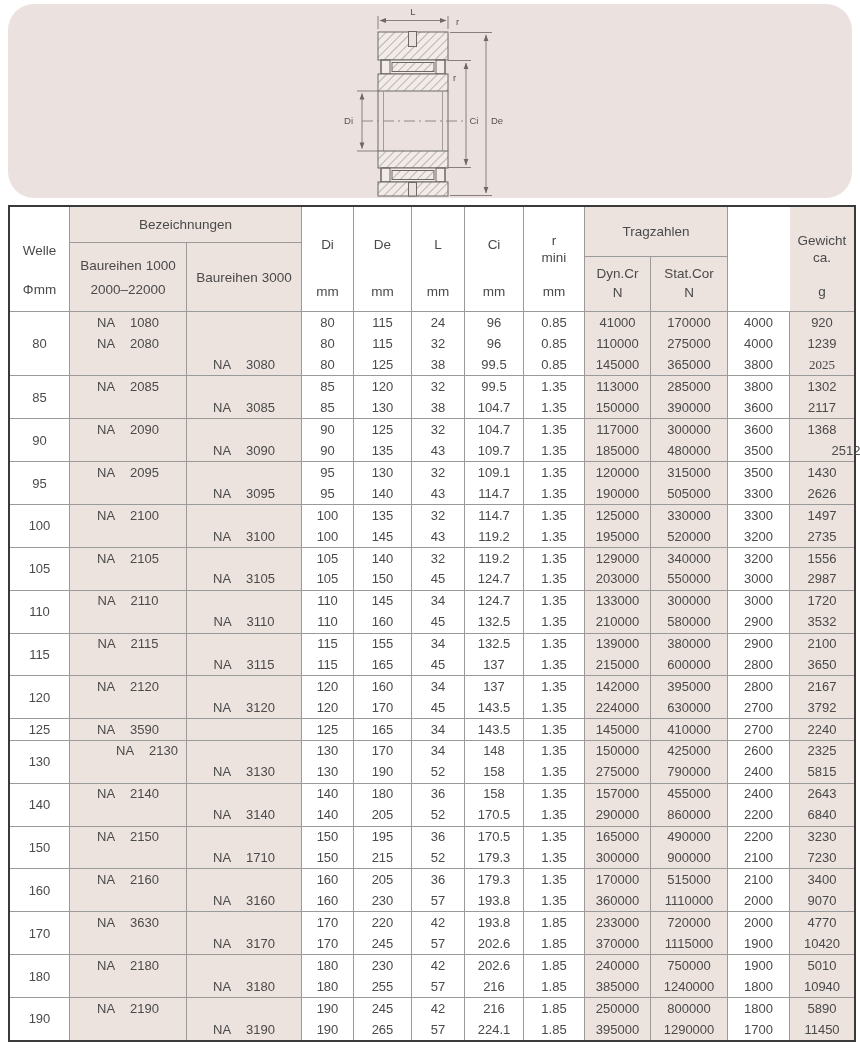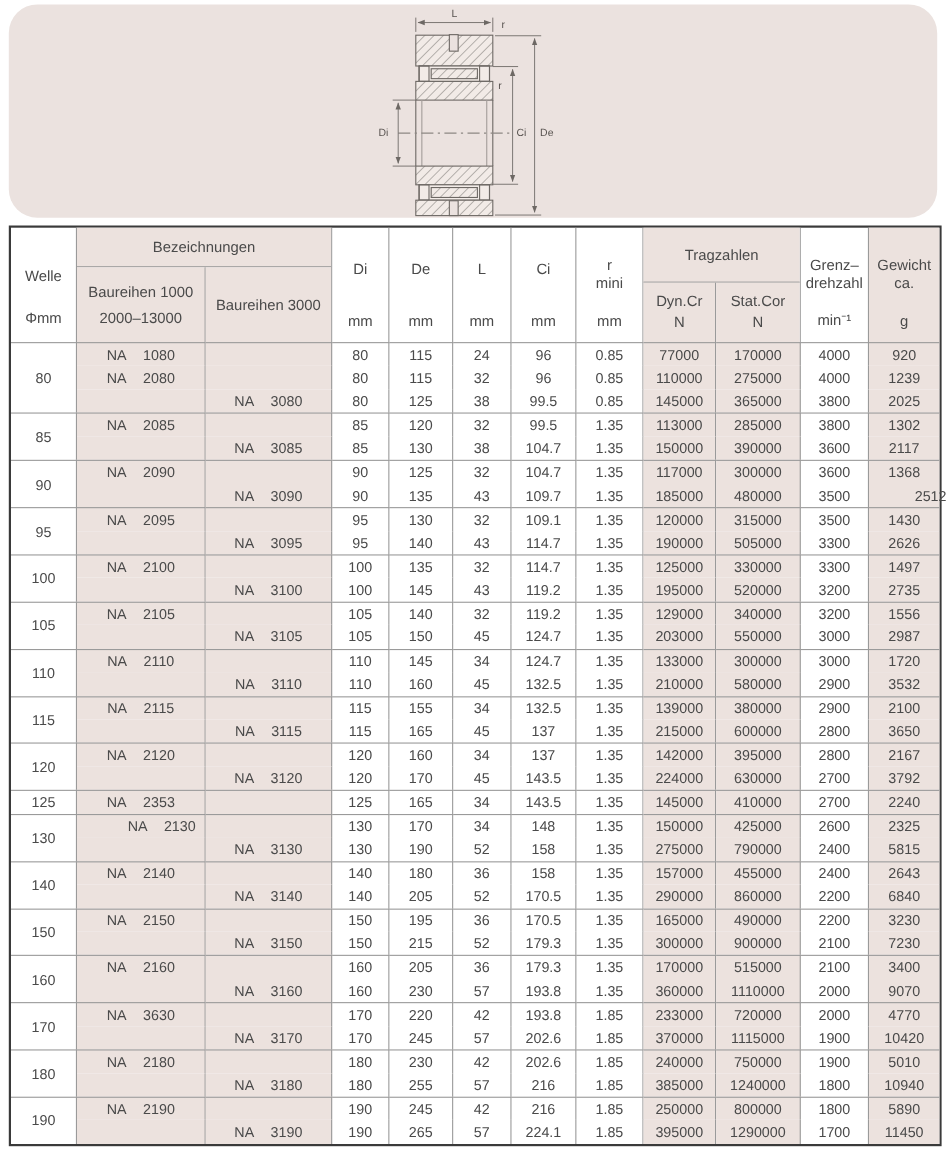--- a/index.html
+++ b/index.html
@@ -117,21 +117,21 @@
       <div class="hstack wellepad">
         <span>Welle</span>
         <span>Φmm</span>
       </div>
     </div>
     <div class="hc grp" style="grid-column:2 / span 2">
       <div class="grp-top h36 pink">Bezeichnungen</div>
       <div class="grp-bottom">
         <div class="sub divr gap10 pink w117">
           <span>Baureihen 1000</span>
-          <span>2000–13000</span>
+          <span>2000–22000</span>
         </div>
         <div class="sub pink w115">
           <span>Baureihen 3000</span>
         </div>
       </div>
     </div>
     <div class="hc" style="grid-column:4">
       <div class="hstack">
         <span>Di</span>
         <span>mm</span>
@@ -170,48 +170,39 @@
         <div class="sub divr gap2 pink w66">
           <span>Dyn.Cr</span>
           <span>N</span>
         </div>
         <div class="sub gap2 pink w77">
           <span>Stat.Cor</span>
           <span>N</span>
         </div>
       </div>
     </div>
-    <div class="hc" style="grid-column:11">
-      <div class="hstack" style="padding-top:26px;">
-        <span class="tgrp">
-          <span>Grenz–</span>
-          <span>drehzahl</span>
-        </span>
-        <span>min⁻¹</span>
-      </div>
-    </div>
     <div class="hc lastcol pink" style="grid-column:12">
       <div class="hstack" style="padding-top:26px;">
         <span class="tgrp">
           <span>Gewicht</span>
           <span>ca.</span>
         </span>
         <span>g</span>
       </div>
     </div>
 
   <div class="bc gs" style="grid-area: 2 / 1 / span 3;">80</div>
       <div class="bc pink gs desig" style="grid-area: 2 / 2;">NA 1080</div>
       <div class="bc pink gs desig" style="grid-area: 2 / 3;"></div>
       <div class="bc gs" style="grid-area: 2 / 4;">80</div>
       <div class="bc gs" style="grid-area: 2 / 5;">115</div>
       <div class="bc gs" style="grid-area: 2 / 6;">24</div>
       <div class="bc gs" style="grid-area: 2 / 7;">96</div>
       <div class="bc gs" style="grid-area: 2 / 8;">0.85</div>
-      <div class="bc pink gs" style="grid-area: 2 / 9;">77000</div>
+      <div class="bc pink gs" style="grid-area: 2 / 9;">41000</div>
       <div class="bc pink gs" style="grid-area: 2 / 10;">170000</div>
       <div class="bc gs" style="grid-area: 2 / 11;">4000</div>
       <div class="bc pink gs lastcol" style="grid-area: 2 / 12;">920</div>
       <div class="bc pink desig" style="grid-area: 3 / 2;">NA 2080</div>
       <div class="bc pink desig" style="grid-area: 3 / 3;"></div>
       <div class="bc" style="grid-area: 3 / 4;">80</div>
       <div class="bc" style="grid-area: 3 / 5;">115</div>
       <div class="bc" style="grid-area: 3 / 6;">32</div>
       <div class="bc" style="grid-area: 3 / 7;">96</div>
       <div class="bc" style="grid-area: 3 / 8;">0.85</div>
@@ -222,21 +213,21 @@
       <div class="bc pink desig" style="grid-area: 4 / 2;"></div>
       <div class="bc pink desig" style="grid-area: 4 / 3;">NA 3080</div>
       <div class="bc" style="grid-area: 4 / 4;">80</div>
       <div class="bc" style="grid-area: 4 / 5;">125</div>
       <div class="bc" style="grid-area: 4 / 6;">38</div>
       <div class="bc" style="grid-area: 4 / 7;">99.5</div>
       <div class="bc" style="grid-area: 4 / 8;">0.85</div>
       <div class="bc pink" style="grid-area: 4 / 9;">145000</div>
       <div class="bc pink" style="grid-area: 4 / 10;">365000</div>
       <div class="bc" style="grid-area: 4 / 11;">3800</div>
-      <div class="bc pink lastcol" style="grid-area: 4 / 12;">2025</div>
+      <div class="bc pink lastcol" style="grid-area: 4 / 12; font-family: Liberation Serif, serif;">2025</div>
       <div class="bc gs" style="grid-area: 5 / 1 / span 2;">85</div>
       <div class="bc pink gs desig" style="grid-area: 5 / 2;">NA 2085</div>
       <div class="bc pink gs desig" style="grid-area: 5 / 3;"></div>
       <div class="bc gs" style="grid-area: 5 / 4;">85</div>
       <div class="bc gs" style="grid-area: 5 / 5;">120</div>
       <div class="bc gs" style="grid-area: 5 / 6;">32</div>
       <div class="bc gs" style="grid-area: 5 / 7;">99.5</div>
       <div class="bc gs" style="grid-area: 5 / 8;">1.35</div>
       <div class="bc pink gs" style="grid-area: 5 / 9;">113000</div>
       <div class="bc pink gs" style="grid-area: 5 / 10;">285000</div>
@@ -408,21 +399,21 @@
       <div class="bc" style="grid-area: 20 / 4;">120</div>
       <div class="bc" style="grid-area: 20 / 5;">170</div>
       <div class="bc" style="grid-area: 20 / 6;">45</div>
       <div class="bc" style="grid-area: 20 / 7;">143.5</div>
       <div class="bc" style="grid-area: 20 / 8;">1.35</div>
       <div class="bc pink" style="grid-area: 20 / 9;">224000</div>
       <div class="bc pink" style="grid-area: 20 / 10;">630000</div>
       <div class="bc" style="grid-area: 20 / 11;">2700</div>
       <div class="bc pink lastcol" style="grid-area: 20 / 12;">3792</div>
       <div class="bc gs" style="grid-area: 21 / 1 / span 1;">125</div>
-      <div class="bc pink gs desig" style="grid-area: 21 / 2;">NA 2353</div>
+      <div class="bc pink gs desig" style="grid-area: 21 / 2;">NA 3590</div>
       <div class="bc pink gs desig" style="grid-area: 21 / 3;"></div>
       <div class="bc gs" style="grid-area: 21 / 4;">125</div>
       <div class="bc gs" style="grid-area: 21 / 5;">165</div>
       <div class="bc gs" style="grid-area: 21 / 6;">34</div>
       <div class="bc gs" style="grid-area: 21 / 7;">143.5</div>
       <div class="bc gs" style="grid-area: 21 / 8;">1.35</div>
       <div class="bc pink gs" style="grid-area: 21 / 9;">145000</div>
       <div class="bc pink gs" style="grid-area: 21 / 10;">410000</div>
       <div class="bc gs" style="grid-area: 21 / 11;">2700</div>
       <div class="bc pink gs lastcol" style="grid-area: 21 / 12;">2240</div>
@@ -478,21 +469,21 @@
       <div class="bc gs" style="grid-area: 26 / 4;">150</div>
       <div class="bc gs" style="grid-area: 26 / 5;">195</div>
       <div class="bc gs" style="grid-area: 26 / 6;">36</div>
       <div class="bc gs" style="grid-area: 26 / 7;">170.5</div>
       <div class="bc gs" style="grid-area: 26 / 8;">1.35</div>
       <div class="bc pink gs" style="grid-area: 26 / 9;">165000</div>
       <div class="bc pink gs" style="grid-area: 26 / 10;">490000</div>
       <div class="bc gs" style="grid-area: 26 / 11;">2200</div>
       <div class="bc pink gs lastcol" style="grid-area: 26 / 12;">3230</div>
       <div class="bc pink desig" style="grid-area: 27 / 2;"></div>
-      <div class="bc pink desig" style="grid-area: 27 / 3;">NA 3150</div>
+      <div class="bc pink desig" style="grid-area: 27 / 3;">NA 1710</div>
       <div class="bc" style="grid-area: 27 / 4;">150</div>
       <div class="bc" style="grid-area: 27 / 5;">215</div>
       <div class="bc" style="grid-area: 27 / 6;">52</div>
       <div class="bc" style="grid-area: 27 / 7;">179.3</div>
       <div class="bc" style="grid-area: 27 / 8;">1.35</div>
       <div class="bc pink" style="grid-area: 27 / 9;">300000</div>
       <div class="bc pink" style="grid-area: 27 / 10;">900000</div>
       <div class="bc" style="grid-area: 27 / 11;">2100</div>
       <div class="bc pink lastcol" style="grid-area: 27 / 12;">7230</div>
       <div class="bc gs" style="grid-area: 28 / 1 / span 2;">160</div>

